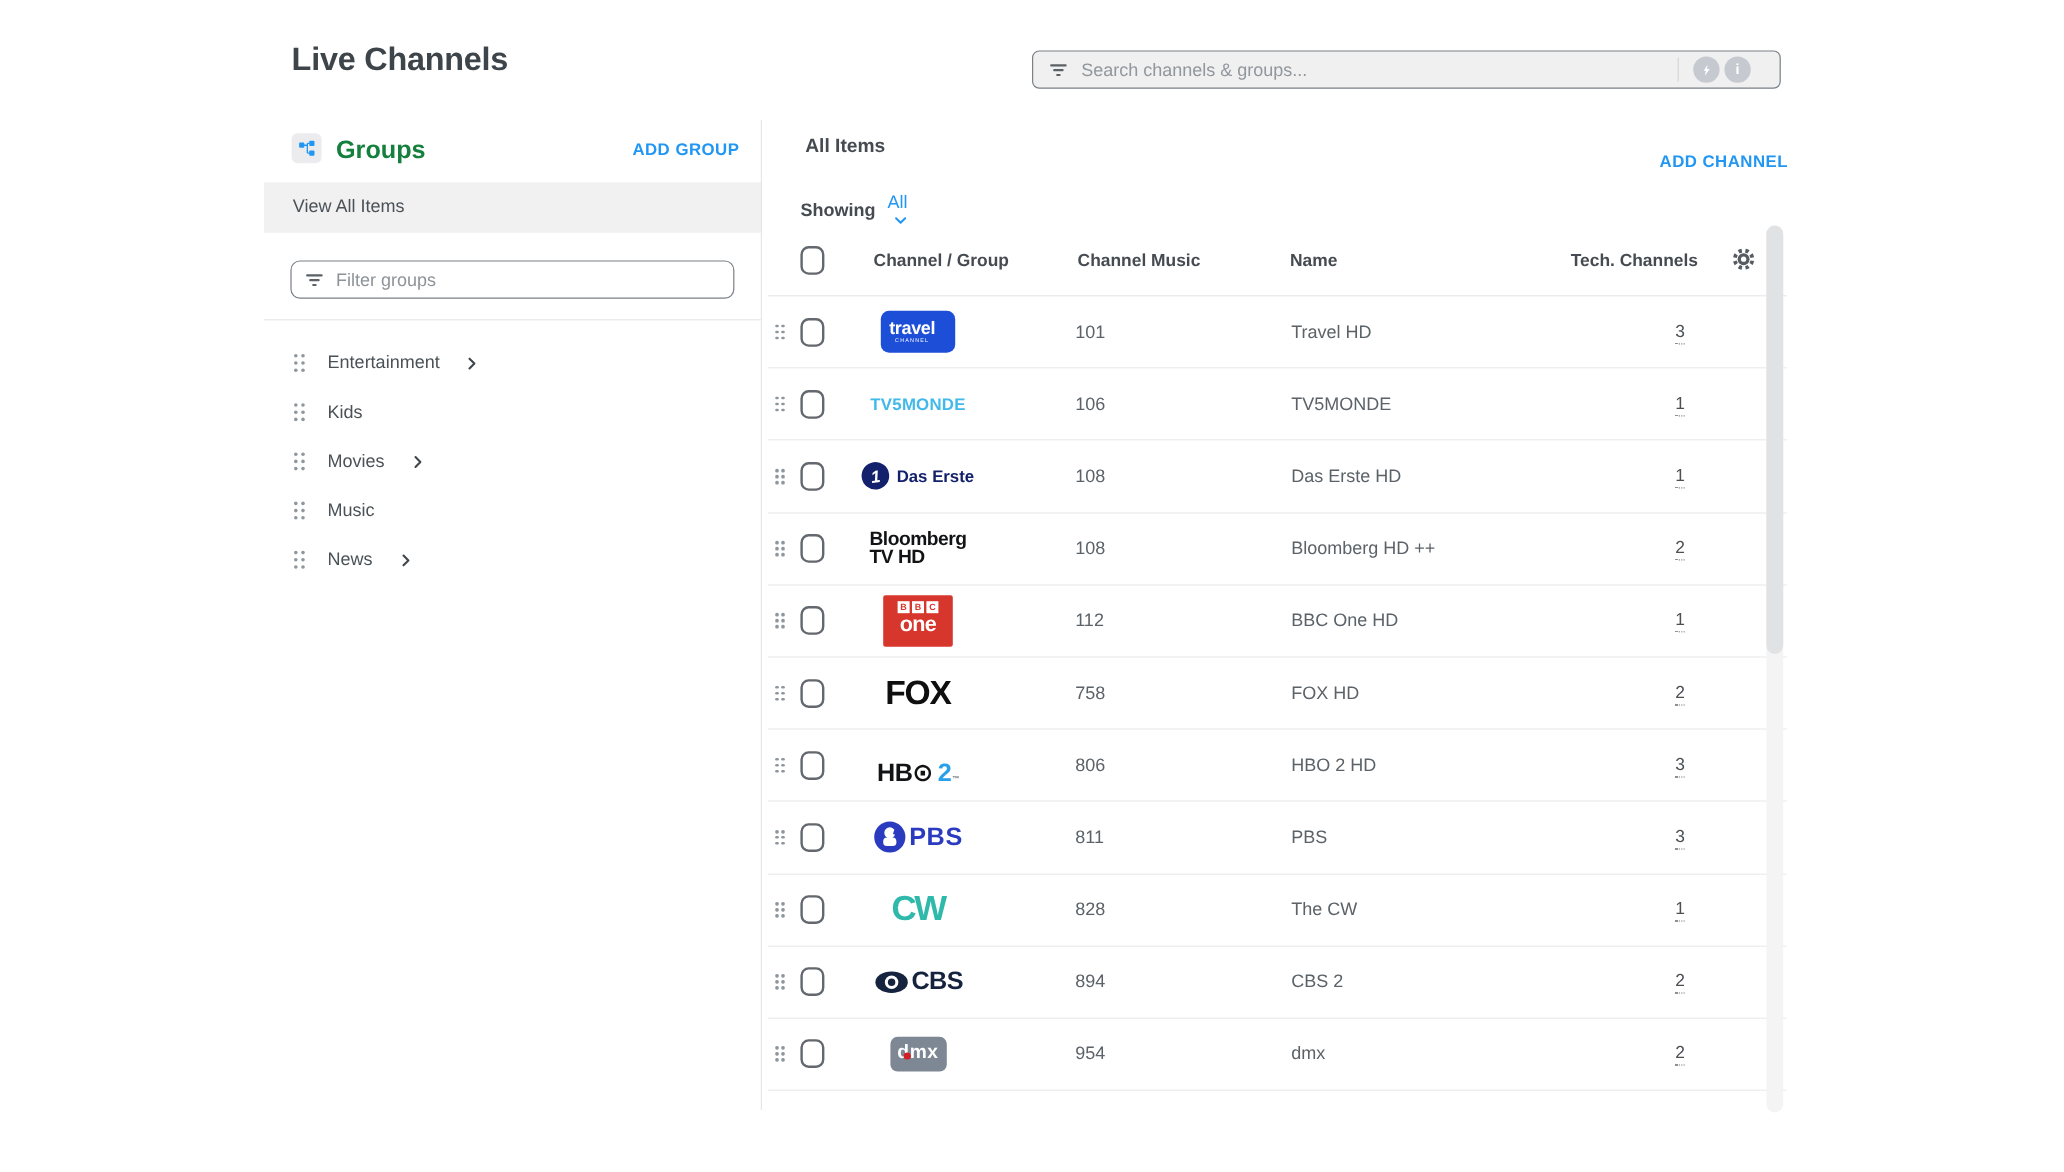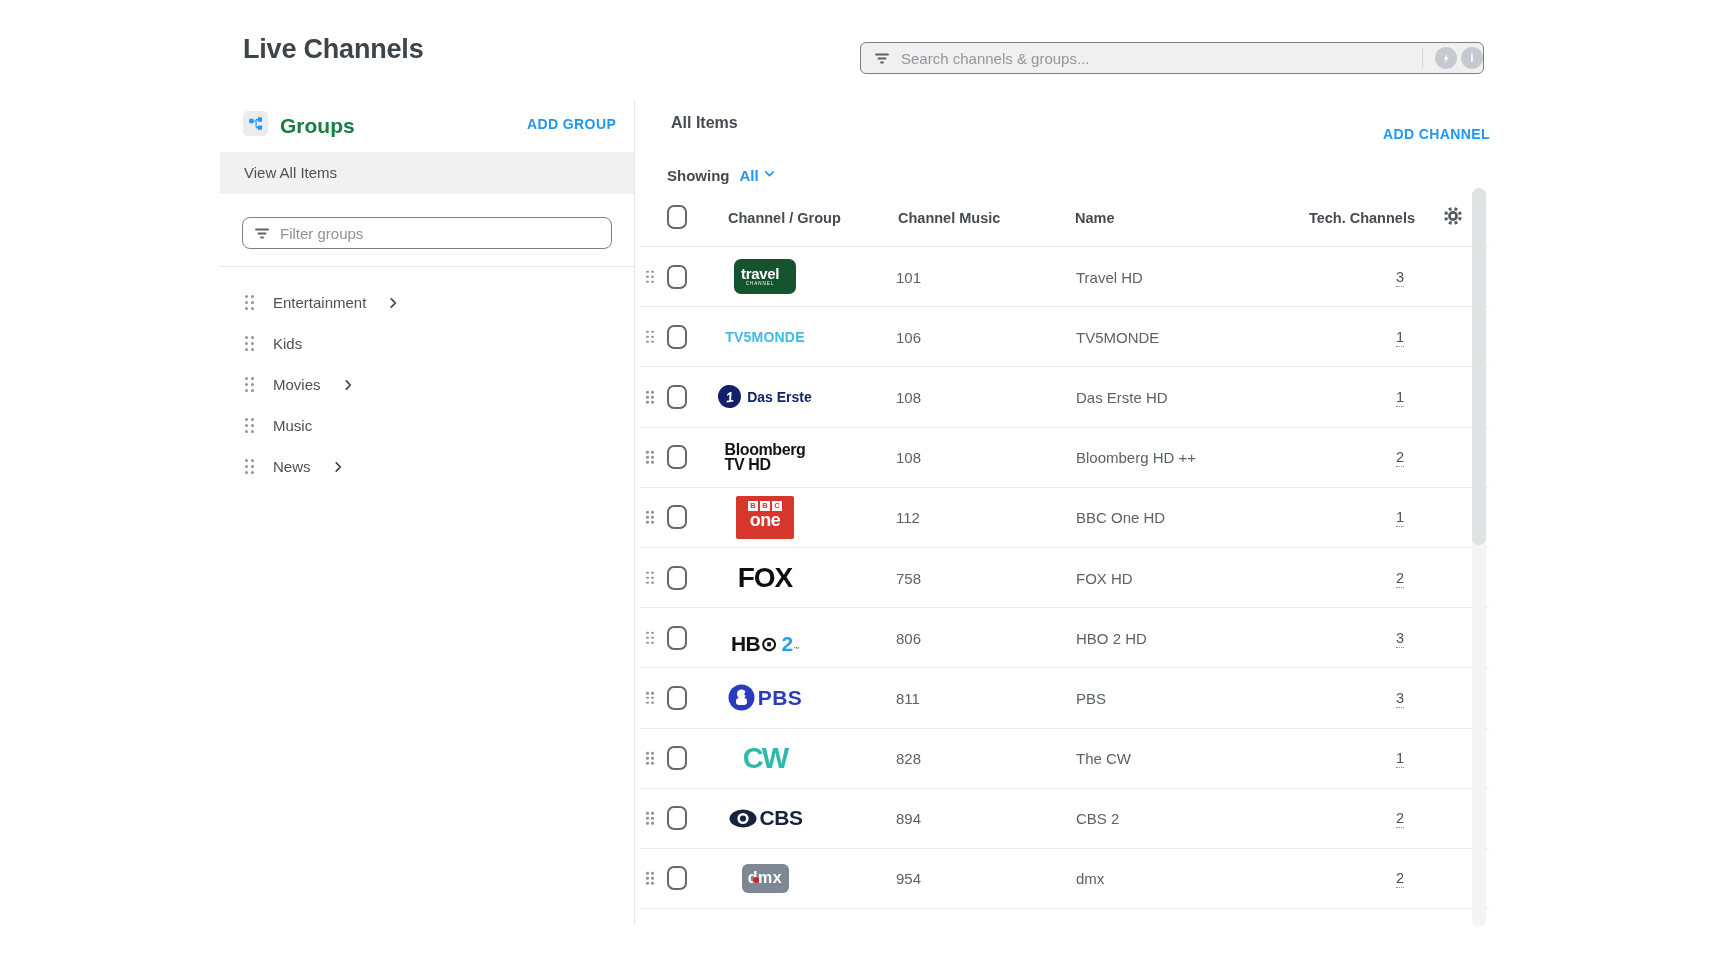--- a/index.html
+++ b/index.html
@@ -5,21 +5,21 @@
   * { margin:0; padding:0; box-sizing:border-box; }
   html,body { background:#fff; }
   body { font-family:"Liberation Sans", sans-serif; color:#454b51; }
   .canvas { position:relative; width:1720px; height:977px; background:#fff; overflow:hidden; }
 
   .page-title { position:absolute; left:243px; top:34px; font-size:27px; font-weight:700; color:#3e454a; letter-spacing:-0.2px; }
 
   
   .searchbar { position:absolute; left:860px; top:42px; width:624px; height:32px;
     background:#f0f0f1; border:1px solid #7a8086; border-radius:6px;
-    display:flex; align-items:center; padding:0 0 0 12px; }
+    display:flex; align-items:center; padding:0 24px 0 12px; }
   .searchbar input { flex:1; border:none; outline:none; background:transparent;
     font-family:"Liberation Sans", sans-serif; font-size:15px; color:#454b51; margin-left:10px; }
   .searchbar input::placeholder { color:#91979c; }
   .sb-divider { width:1px; height:20px; background:#d4d6d9; margin:0 8px; }
   .round-btn { width:22px; height:22px; border-radius:50%; background:#c6cad0; display:flex;
     align-items:center; justify-content:center; margin-left:4px; cursor:pointer; flex:none;
     color:#fff; font-size:12px; font-weight:700; }
 
   
   .side-head-icon { position:absolute; left:243px; top:111px; width:25px; height:25px; background:#ececee;
@@ -48,21 +48,21 @@
   .dots i { width:3px; height:3px; border-radius:50%; background:#8f969c; display:block; }
   .dots.small { gap:2.4px; }
   .dots.small i { width:2.6px; height:2.6px; }
 
   .vdivider { position:absolute; left:634px; top:100px; width:1px; height:825px; background:#e5e6e7; }
 
   
   .main-title { position:absolute; left:671px; top:114px; font-size:16px; font-weight:700; color:#454b51; }
   .showing { position:absolute; left:667px; top:165px; height:20px; display:flex; align-items:center; }
   .showing .lbl { font-size:15px; font-weight:700; color:#454b51; }
-  .showing .val { font-size:15px; font-weight:700; color:#2196f3; margin-left:10px; cursor:pointer; display:flex; align-items:flex-start; }
+  .showing .val { font-size:15px; font-weight:400; color:#2196f3; margin-left:10px; cursor:pointer; display:flex; align-items:flex-start;flex-direction:column; }
   .showing .val svg { margin-left:4px; }
 
   .checkbox { width:20px; height:24px; border:2px solid #62686e; border-radius:7px; background:#fff; cursor:pointer; flex:none; }
 
   .thead { position:absolute; left:640px; top:190px; width:849px; height:57px; border-bottom:1px solid #e7e8e9; }
   .thead .checkbox { position:absolute; left:27px; top:15px; }
   .col-h { position:absolute; top:20px; font-size:14.5px; font-weight:700; color:#454b51; }
   .col-group { left:88px; } .col-number { left:258px; } .col-name { left:435px; }
   .col-tech { left:575px; width:200px; text-align:right; }
   .gear-btn { position:absolute; left:802px; top:15px; width:24px; height:24px; cursor:pointer; }
@@ -274,21 +274,21 @@
     <span class="dots small">
           <i></i>
           <i></i>
           <i></i>
           <i></i>
           <i></i>
           <i></i>
         </span>
     <span class="checkbox"></span>
     <span class="cell-logo">
-          <span class="lg-travel" style="background: #14532d; gap: 36px;">
+          <span class="lg-travel" style="background: #1d4ed8; gap: 36px;">
             <span class="tstack">
               <span class="t1">travel</span>
               <span class="t2">CHANNEL</span>
             </span>
             <svg width="13" height="20" viewBox="0 0 13 20" fill="none" stroke="#fff" stroke-width="2.4" stroke-linejoin="round">
               <path d="M3 3l7 7-7 7"></path>
             </svg>
           </span>
         </span>
     <span class="cell-number">101</span>

